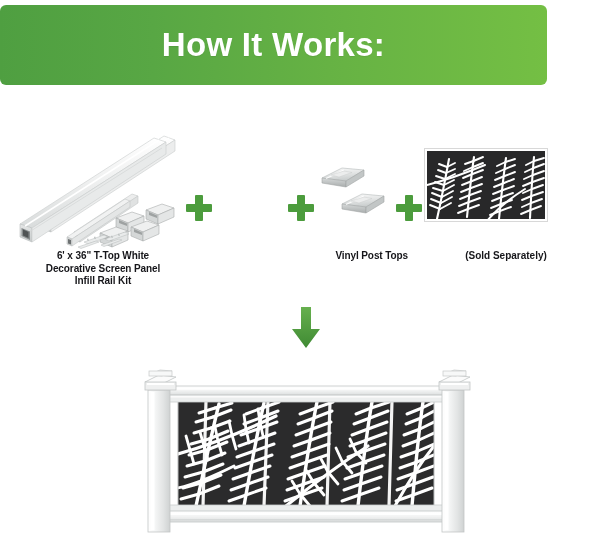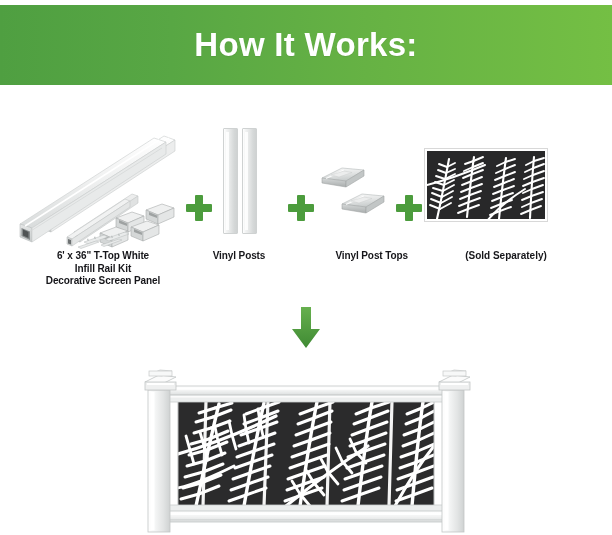--- a/index.html
+++ b/index.html
@@ -13,26 +13,27 @@
     position: relative;
     font-family: "Liberation Sans", sans-serif;
     overflow: hidden;
   }
 
   
   .header-banner {
     position: absolute;
     left: 0;
     top: 5px;
-    width: 612px;
+    width: 547px;
     height: 80px;
     background: linear-gradient(to right, #4f9f41 0%, #58a744 28%, #66b244 60%, #74bf44 100%);
     display: flex;
     align-items: center;
     justify-content: center;
+    border-radius: 6px;
   }
   .header-title {
     color: #ffffff;
     font-size: 33px;
     font-weight: bold;
     letter-spacing: 0.3px;
     font-family: "Liberation Sans", sans-serif;
     text-shadow: 0 1px 1px rgba(0,0,0,0.07);
   }
 
@@ -240,36 +241,27 @@
         <g fill="#b9bdbd">
           <rect x="75" y="119" width="1.2" height="2.2" transform="rotate(-19 75 119)"></rect>
           <rect x="82" y="117" width="1.2" height="2.2" transform="rotate(-19 82 117)"></rect>
           <rect x="99" y="116" width="1.2" height="2.2" transform="rotate(-19 99 116)"></rect>
           <rect x="106" y="114" width="1.2" height="2.2" transform="rotate(-19 106 114)"></rect>
         </g>
       </svg>
     </div>
     <div class="comp-label">
       <div>6' x 36" T-Top White</div>
+      <div>Decorative Screen Panel</div>
       <div>Infill Rail Kit</div>
-      <div>Decorative Screen Panel</div>
     </div>
   </div>
 
   <div class="plus" style="left:186px; top:103px;"></div>
 
-  <div class="component" style="left:200px; top:28px; width:78px;">
-    <div class="comp-art">
-      <div class="post" style="left:23px; top:8px;"></div>
-      <div class="post" style="left:42px; top:8px;"></div>
-    </div>
-    <div class="comp-label">
-      <div>Vinyl Posts</div>
-    </div>
-  </div>
 
   <div class="plus" style="left:288px; top:103px;"></div>
 
   <div class="component" style="left:304px; top:28px; width:104px;text-align:right;">
     <div class="comp-art">
       <svg width="104" height="130" viewBox="0 0 104 130">
         <defs>
           <linearGradient id="capTop" x1="0" y1="0" x2="0.3" y2="1">
             <stop offset="0%" stop-color="#fbfbfb"></stop>
             <stop offset="55%" stop-color="#e3e5e5"></stop>

